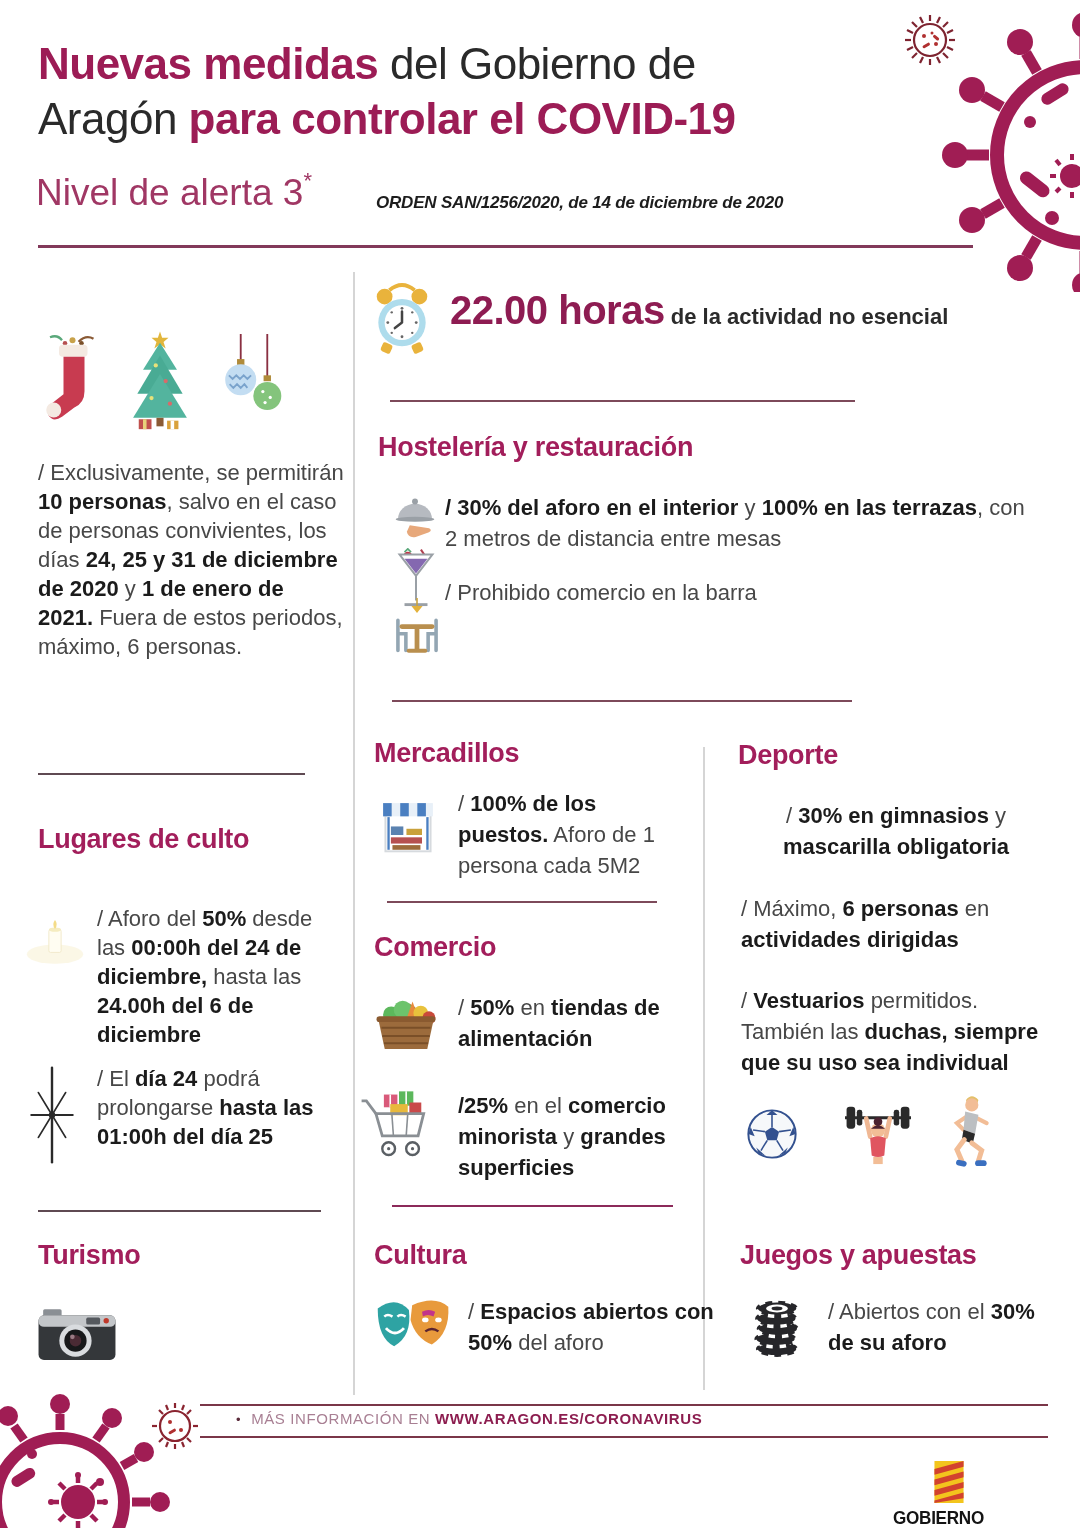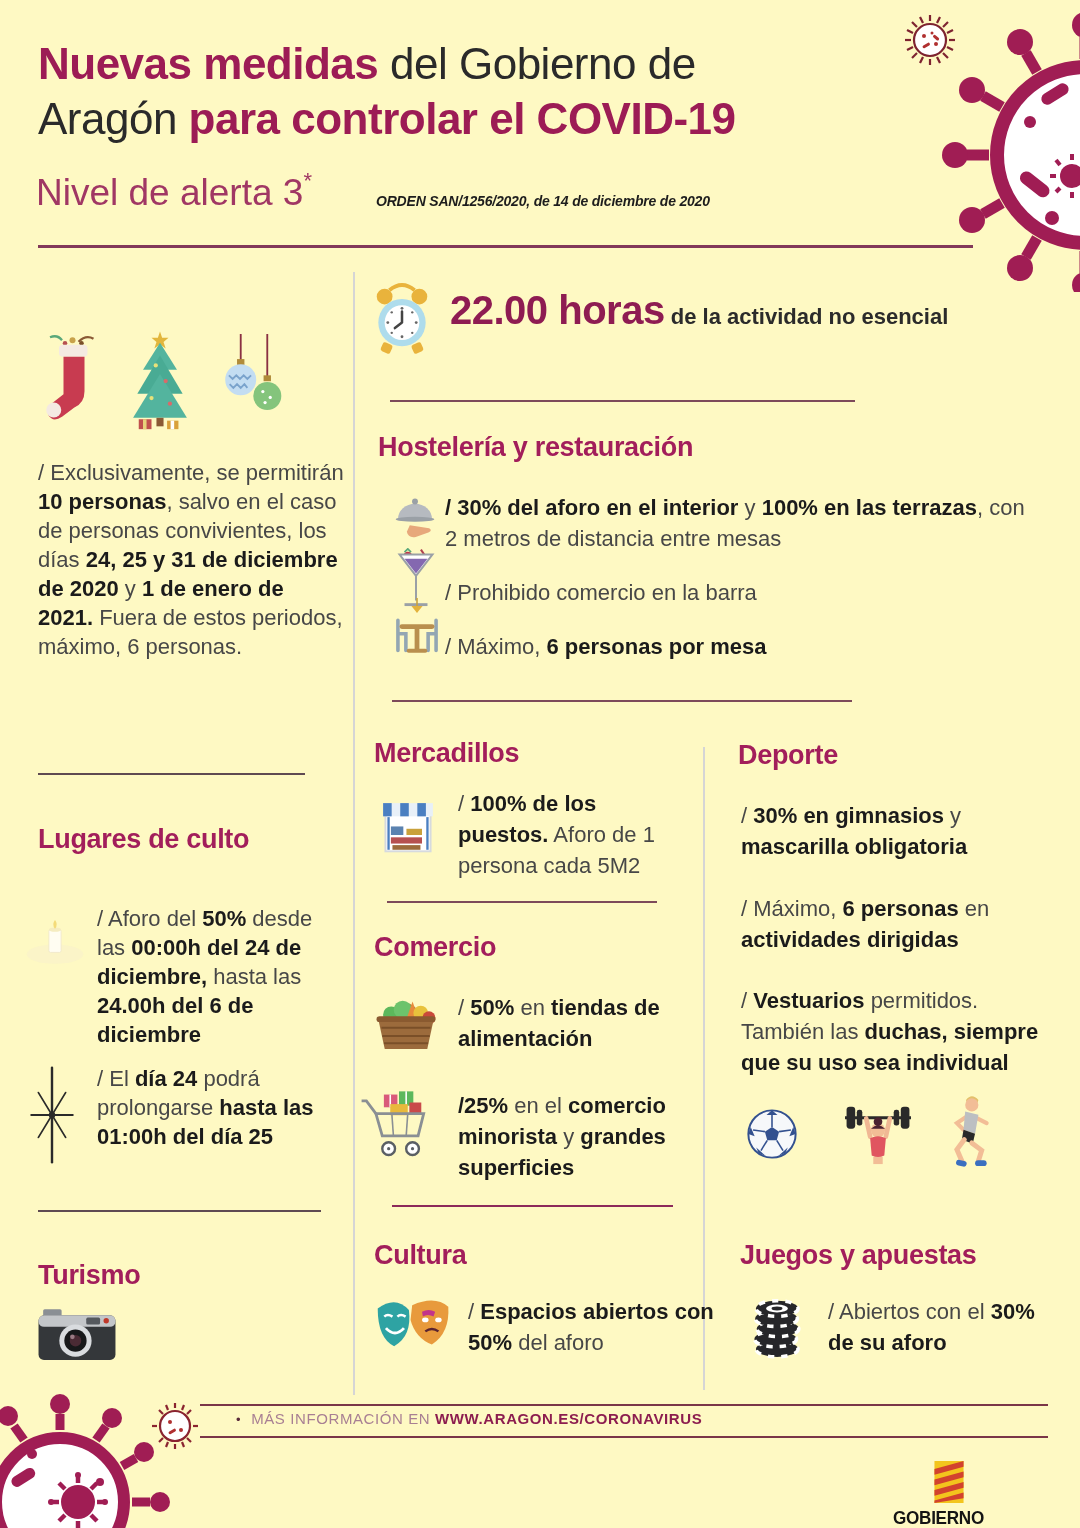--- a/index.html
+++ b/index.html
@@ -1,23 +1,23 @@
 <!DOCTYPE html>
 <html><head>
 <meta charset="utf-8">
 <style>
   html,body{margin:0;padding:0;background:#e9e9e9;}
-  #page{position:relative;width:1080px;height:1528px;background:#fef9c3;overflow:hidden;
+  #page{position:relative;width:1080px;height:1528px;background:#ffffff;overflow:hidden;
         font-family:"Liberation Sans",sans-serif;margin:0 auto;}
   .abs{position:absolute;}
   .title{font-size:44px;line-height:55px;font-weight:400;color:#2a2a2a;letter-spacing:-0.5px;}
   .title .mag{color:#9c1c55;font-weight:700;}
   .alert{font-size:37px;font-weight:400;color:#a03764;}
   .alert sup{font-size:22px;position:relative;top:-4px;}
-  .orden{font-size:14px;font-style:italic;font-weight:700;color:#1d1d1d;letter-spacing:-0.2px;}
+  .orden{font-size:17px;font-style:italic;font-weight:700;color:#1d1d1d;letter-spacing:-0.2px;}
   .h2{font-size:27px;font-weight:700;color:#a21e5b;letter-spacing:-0.3px;}
   .body{font-size:22px;line-height:29px;color:#474747;}
   .lh31{line-height:31px;}
   .body .b{font-weight:700;color:#1b1b1b;}
   .rule{height:3px;background:#82395a;}
   .rule2{height:2px;background:#7d4a5a;}
   .rule3{height:2px;background:#5f4a52;}
   .vline{width:2px;background:#d5d5d5;}
   .banner-l1{font-size:24px;font-weight:700;color:#2b2b2b;}
   .banner-time{font-size:40px;font-weight:700;color:#8e1c52;letter-spacing:-0.5px;}
@@ -173,21 +173,21 @@
       <line x1="4" y1="61" x2="56" y2="61" stroke-width="2.4"></line>
       <line x1="13" y1="33" x2="47" y2="89" stroke-width="2.2"></line>
       <line x1="47" y1="33" x2="13" y2="89" stroke-width="2.2"></line>
     </g>
     <circle cx="30" cy="61" r="4" fill="#2a2a2a"></circle>
   </svg>
   <div class="abs body" style="left:97px;top:1064px;width:250px;"><span>/ El </span><span class="b">día 24</span><span> podrá prolongarse </span><span class="b">hasta las 01:00h del día 25</span></div>
 
   <div class="abs rule3" style="left:38px;top:1210px;width:283px;"></div>
 
-  <div class="abs h2" style="left:38px;top:1240px;margin-top:20px;">Turismo</div>
+  <div class="abs h2" style="left:38px;top:1240px;">Turismo</div>
   <svg class="abs" style="left:36px;top:1303px;" width="82" height="60" viewBox="0 0 104 78">
     <rect x="8" y="8" width="24" height="12" rx="2" fill="#8a8f94"></rect>
     <rect x="2" y="16" width="100" height="58" rx="7" fill="#34373a"></rect>
     <rect x="2" y="16" width="100" height="15" rx="7" fill="#c3c6c9"></rect>
     <rect x="64" y="19" width="18" height="9" rx="2" fill="#55595e"></rect>
     <circle cx="90" cy="23" r="3.5" fill="#c0392b"></circle>
     <circle cx="50" cy="49" r="21" fill="#d9dcdf"></circle>
     <circle cx="50" cy="49" r="14.5" fill="#17181a"></circle>
     <circle cx="50" cy="49" r="7.5" fill="#4a2a34"></circle>
     <circle cx="46" cy="44" r="3" fill="#9a7a84"></circle>
@@ -243,21 +243,20 @@
 
   <svg class="abs" style="left:388px;top:598px;" width="58" height="62" viewBox="0 0 72 78">
     <line x1="36" y1="0" x2="36" y2="10" stroke="#c9a13b" stroke-width="2"></line>
     <polygon points="29,10 43,10 36,19" fill="#e3b23c"></polygon>
     <path d="M12 28 V66 M12 45 H22 V66" stroke="#93a6b3" stroke-width="4.5" fill="none" stroke-linecap="round"></path>
     <path d="M60 28 V66 M60 45 H50 V66" stroke="#93a6b3" stroke-width="4.5" fill="none" stroke-linecap="round"></path>
     <rect x="14" y="33" width="44" height="6" rx="3" fill="#b98f4e"></rect>
     <rect x="33" y="39" width="6" height="26" fill="#b98f4e"></rect>
     <rect x="23" y="64" width="26" height="5" rx="2.5" fill="#b98f4e"></rect>
   </svg>
-  <div class="abs body lh31" style="left:445px;top:631px;width:585px;"><span>/  Máximo, </span><span class="b">6 personas por mesa</span></div>
 
   <div class="abs rule2" style="left:392px;top:700px;width:460px;"></div>
 
   <div class="abs h2" style="left:374px;top:738px;">Mercadillos</div>
   <svg class="abs" style="left:380px;top:800px;" width="56" height="56" viewBox="0 0 72 72">
     <rect x="7" y="16" width="58" height="50" fill="#ffffff" stroke="#d6dade" stroke-width="2.5"></rect>
     <line x1="11" y1="22" x2="11" y2="64" stroke="#4a7fc1" stroke-width="3"></line>
     <line x1="61" y1="22" x2="61" y2="64" stroke="#4a7fc1" stroke-width="3"></line>
     <g>
       <rect x="4" y="4" width="64" height="17" fill="#e8f0f8"></rect>
@@ -317,21 +316,21 @@
       <ellipse cx="80" cy="34" rx="4" ry="3" fill="#fff"></ellipse>
     <path d="M64 48 Q72 42 80 48" stroke="#5a2430" stroke-width="3" fill="none"></path>
     <path d="M6 20 Q28 4 44 22 Q48 54 26 66 Q6 56 6 20 Z" fill="#2ea3a3"></path>
     <path d="M14 30 Q18 26 24 30" stroke="#ffffff" stroke-width="3" fill="none"></path>
     <path d="M30 30 Q34 26 40 30" stroke="#ffffff" stroke-width="3" fill="none"></path>
     <path d="M16 44 Q27 56 38 44" stroke="#ffffff" stroke-width="3.5" fill="none"></path>
   </svg>
   <div class="abs body lh31" style="left:468px;top:1296px;width:250px;"><span>/ </span><span class="b">Espacios abiertos con 50%</span><span> del aforo</span></div>
 
   <div class="abs h2" style="left:738px;top:740px;">Deporte</div>
-  <div class="abs body lh31" style="left:741px;top:800px;width:310px;"><span>/ </span><span class="b">30% en gimnasios</span><span> y </span><span class="b">mascarilla obligatoria</span></div>
+  <div class="abs body lh31" style="left:741px;top:800px;width:310px;text-align:center;"><span>/ </span><span class="b">30% en gimnasios</span><span> y </span><span class="b">mascarilla obligatoria</span></div>
   <div class="abs body lh31" style="left:741px;top:893px;width:310px;"><span>/ Máximo, </span><span class="b">6 personas</span><span> en </span><span class="b">actividades dirigidas</span></div>
   <div class="abs body lh31" style="left:741px;top:985px;width:315px;"><span>/ </span><span class="b">Vestuarios</span><span> permitidos. También las </span><span class="b">duchas, siempre que su uso sea individual</span></div>
 
   <svg class="abs" style="left:746px;top:1108px;" width="52" height="52" viewBox="0 0 66 66">
     <circle cx="33" cy="33" r="30" fill="#f6f8fa" stroke="#33518f" stroke-width="2.5"></circle>
     <polygon points="33,24 42,30 39,41 27,41 24,30" fill="#33518f"></polygon>
     <polygon points="33,3 40,9 26,9" fill="#33518f"></polygon>
     <polygon points="60,24 63,33 55,36" fill="#33518f"></polygon>
     <polygon points="6,24 11,36 3,33" fill="#33518f"></polygon>
     <polygon points="16,57 25,61 13,50" fill="#33518f"></polygon>

